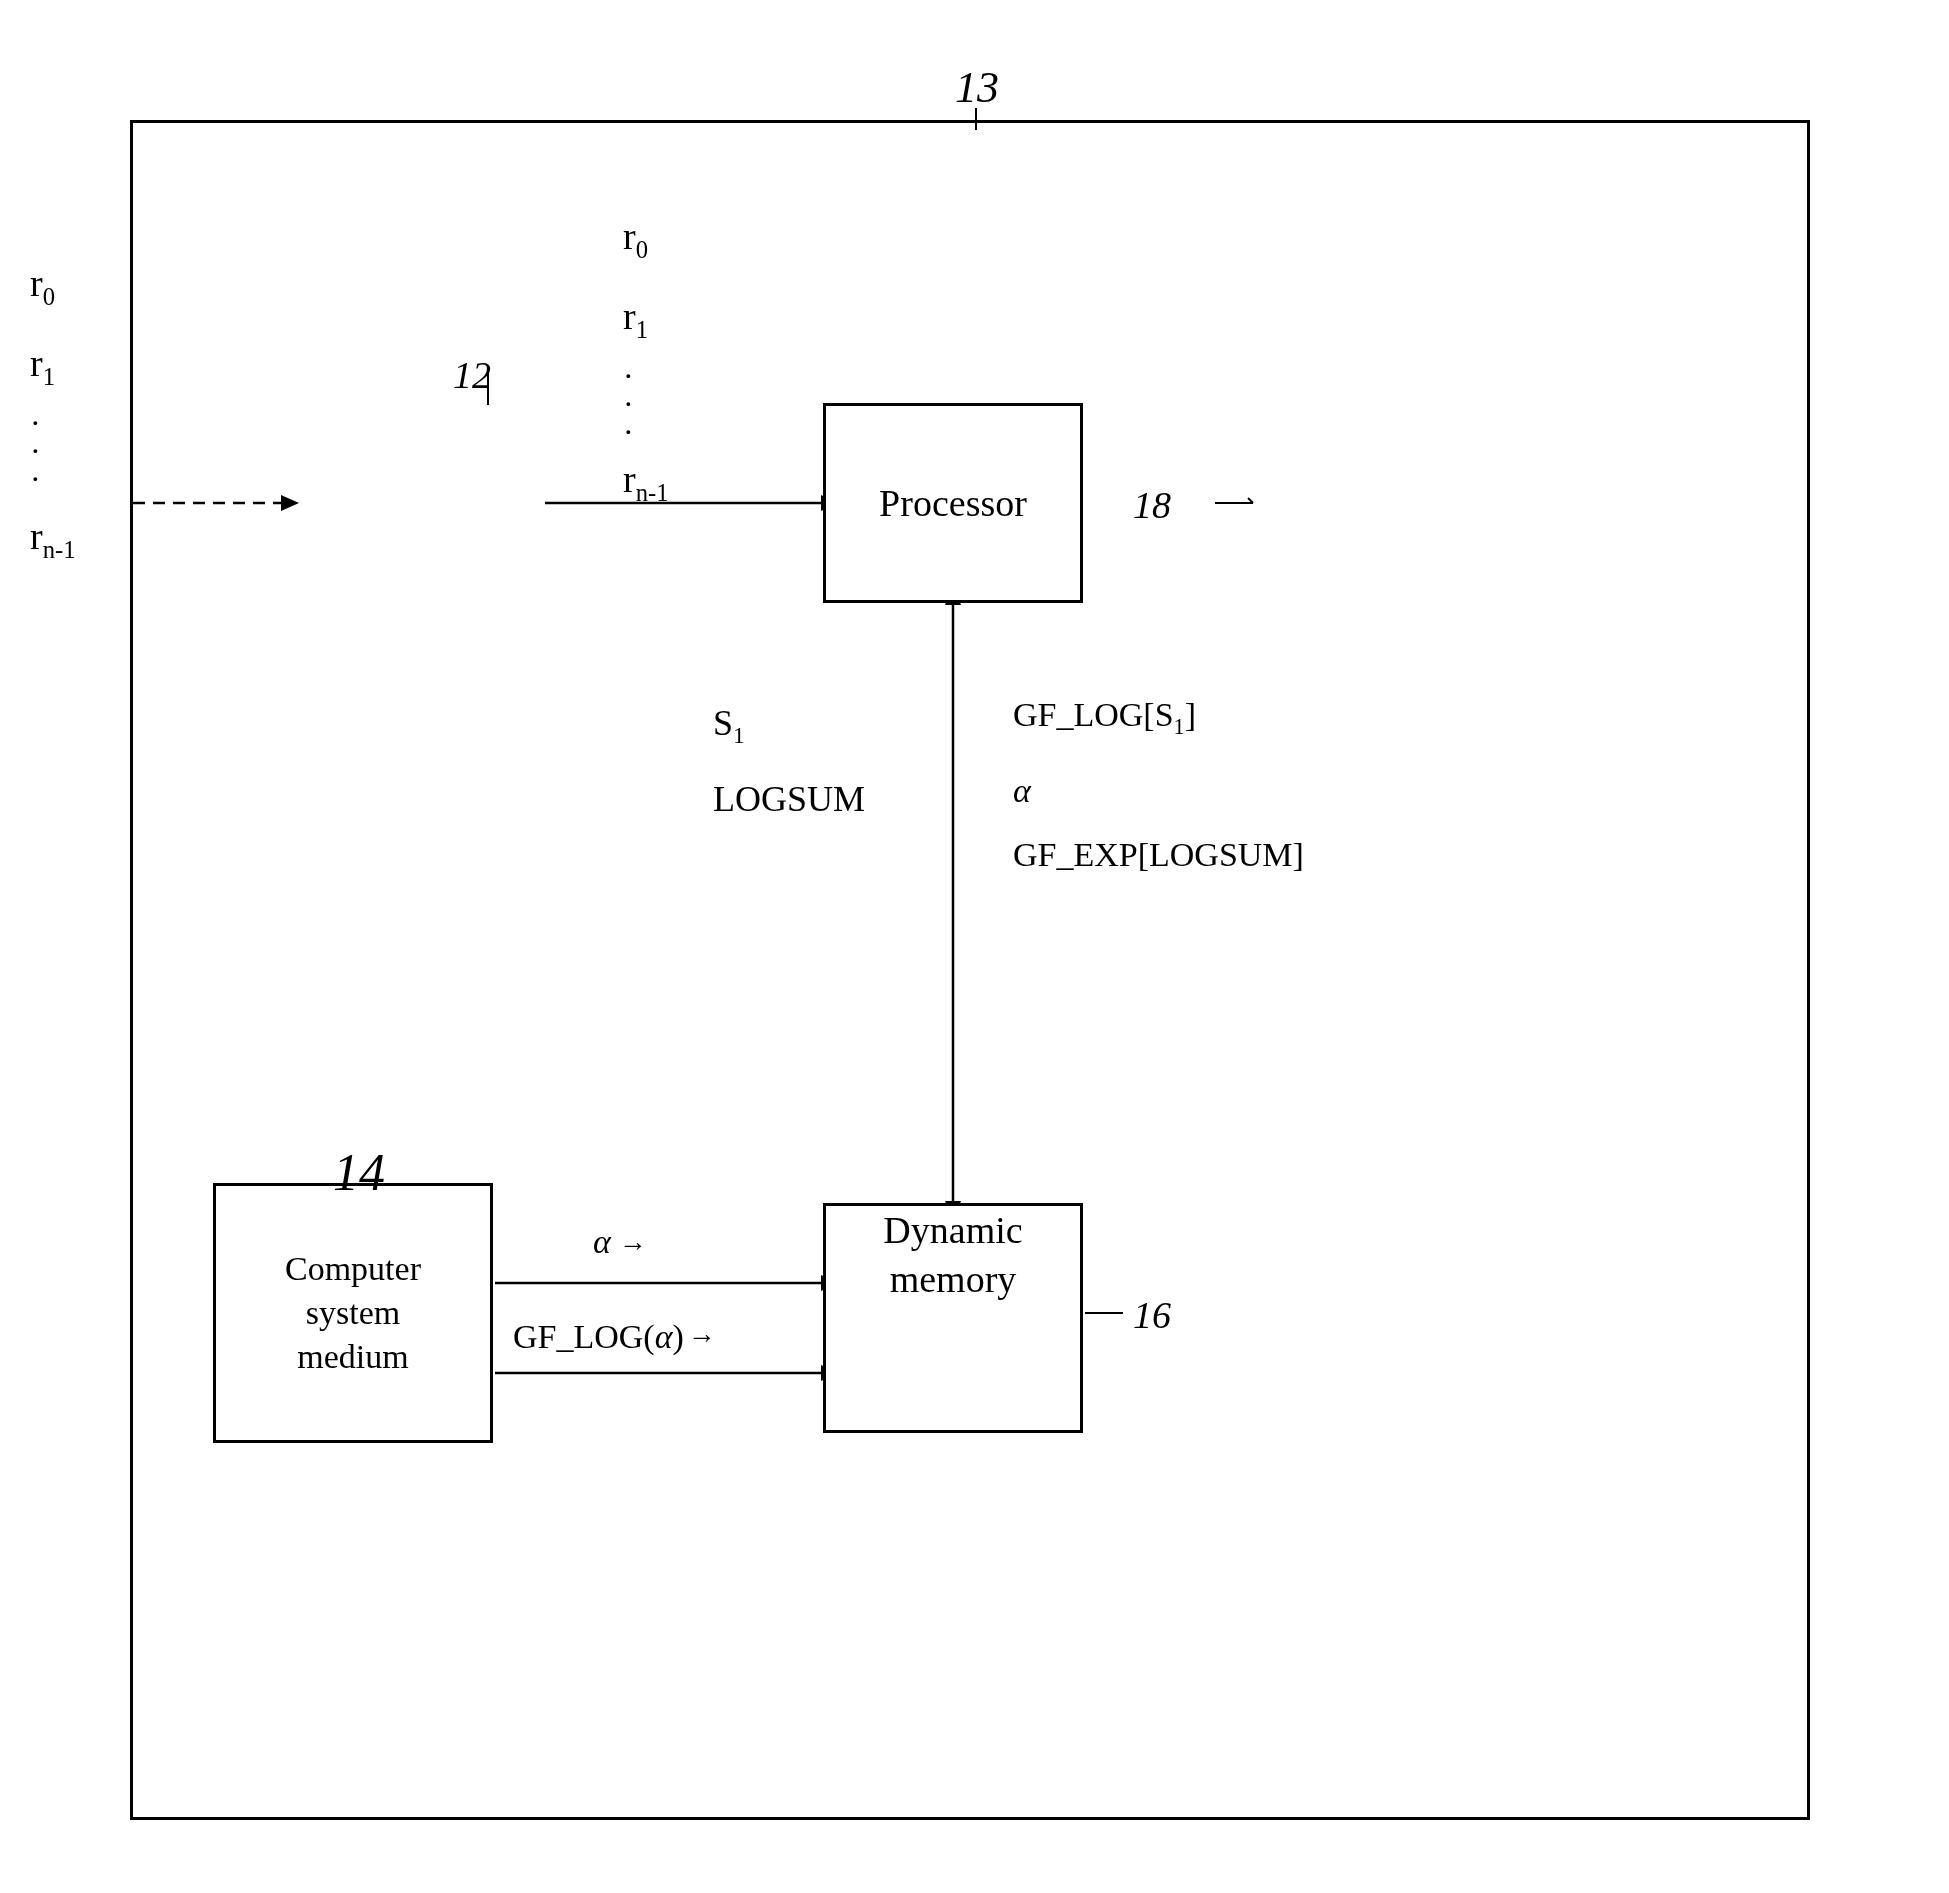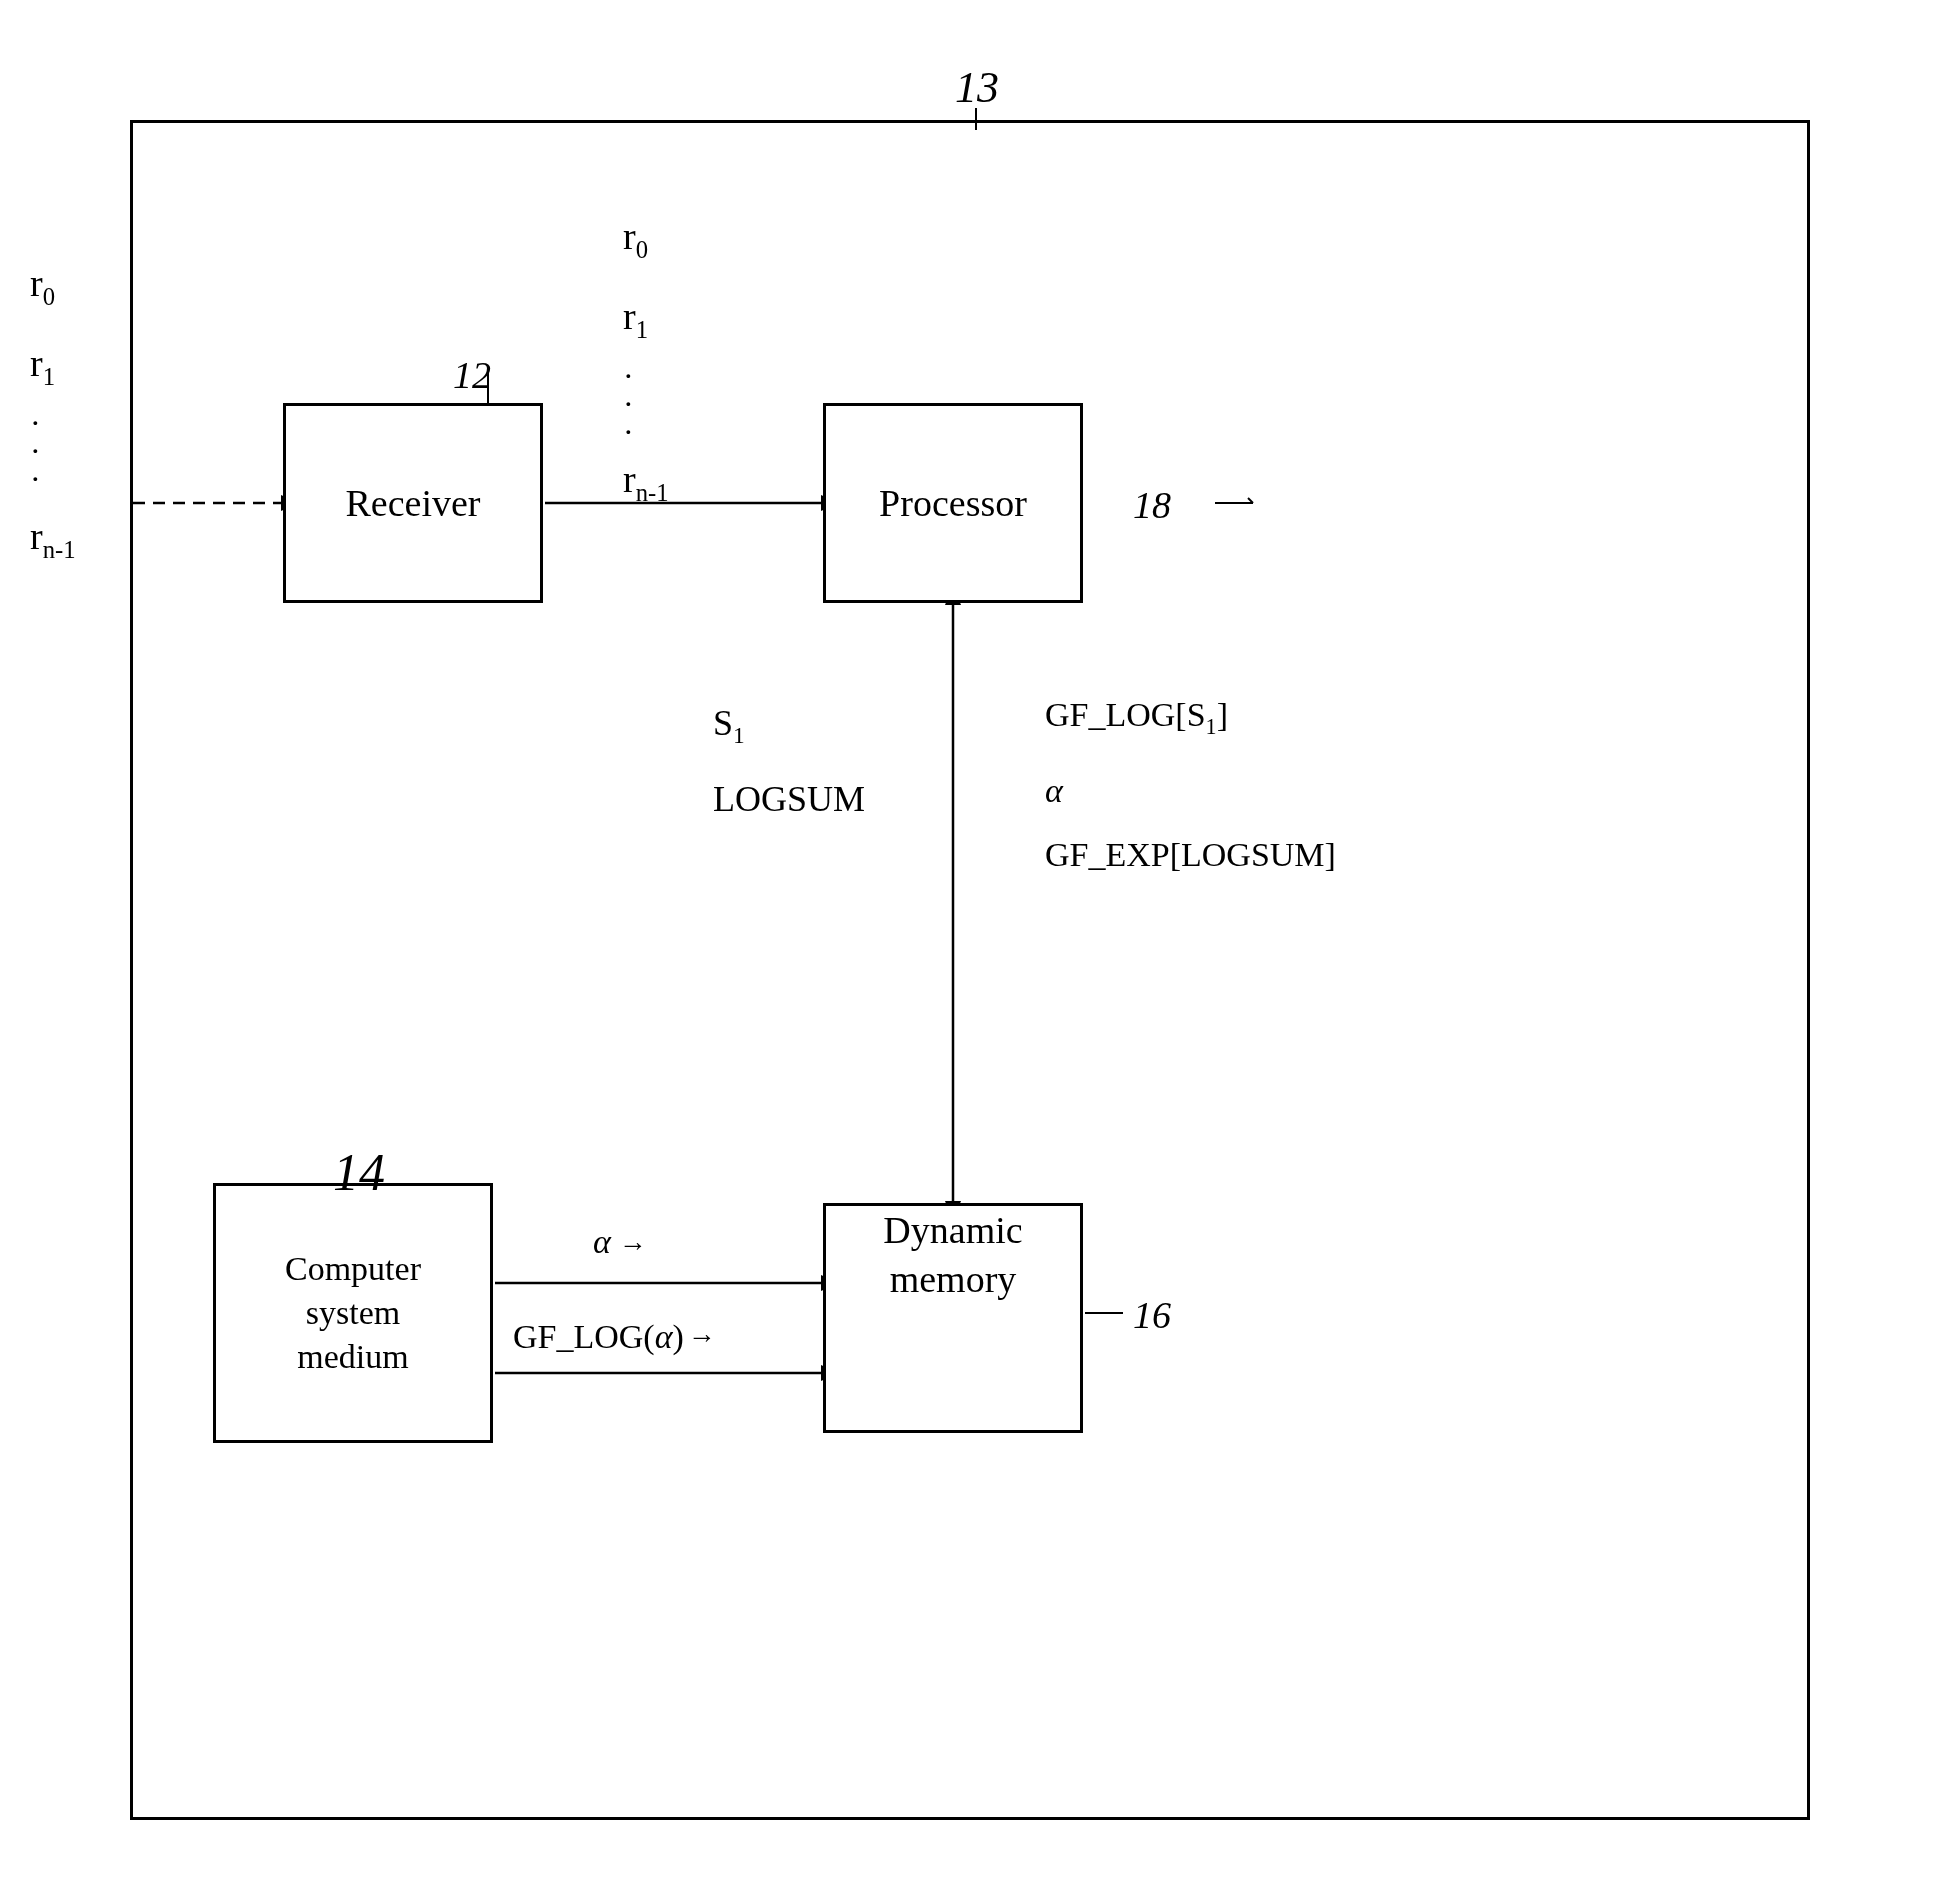--- a/index.html
+++ b/index.html
@@ -107,23 +107,20 @@
 
   <div style="position:absolute;top:80px;left:490px;font-family:'Times New Roman',serif;font-size:38px;line-height:66px;">
     <div>r<sub>0</sub></div>
     <div>r<sub>1</sub></div>
     <div style="font-size:32px;line-height:28px;">·</div>
     <div style="font-size:32px;line-height:28px;">·</div>
     <div style="font-size:32px;line-height:28px;">·</div>
     <div>r<sub>n-1</sub></div>
   </div>
 
-  <div class="receiver-box" style="position:absolute;top:280px;left:150px;width:260px;height:200px;border:3px solid #000;display:flex;align-items:center;justify-content:center;font-size:38px;background:#fff;">
-    <span>Receiver</span>
-  </div>
 
   <div class="processor-box" style="position:absolute;top:280px;left:690px;width:260px;height:200px;border:3px solid #000;display:flex;align-items:center;justify-content:center;font-size:38px;background:#fff;">
     <span>Processor</span>
   </div>
 
   <div style="position:absolute;top:1080px;left:690px;width:260px;height:230px;border:3px solid #000;display:flex;justify-content:center;font-size:38px;text-align:center;background:#fff;line-height:1.3;">
     <span>Dynamic<br>memory</span>
   </div>
 
   <div style="position:absolute;top:1060px;left:80px;width:280px;height:260px;border:3px solid #000;display:flex;align-items:center;justify-content:center;font-size:34px;text-align:center;background:#fff;line-height:1.3;">
@@ -144,21 +141,21 @@
 
   <div style="position:absolute;top:360px;left:1000px;font-family:Liberation Serif, serif;font-style:italic;font-size:38px;">
     <span>18</span>
   </div>
 
   <div style="position:absolute;top:568px;left:580px;font-family:'Times New Roman',serif;font-size:36px;line-height:64px;">
     <div>S<sub>1</sub></div>
     <div>LOGSUM</div>
   </div>
 
-  <div style="position:absolute;top:560px;left:880px;font-family:'Times New Roman',serif;font-size:34px;line-height:64px;margin-left:32px;">
+  <div style="position:absolute;top:560px;left:880px;font-family:'Times New Roman',serif;font-size:34px;line-height:64px;">
     <div>GF_LOG[S<sub>1</sub>]</div>
     <div style="font-style:italic;">α</div>
     <div>GF_EXP[LOGSUM]</div>
   </div>
 
   <div style="position:absolute;top:1100px;left:460px;font-family:'Times New Roman',serif;font-size:34px;display:flex;align-items:center;gap:8px;">
     <span style="font-style:italic;">α</span>
     <span style="font-size:28px;">→</span>
   </div>
 

